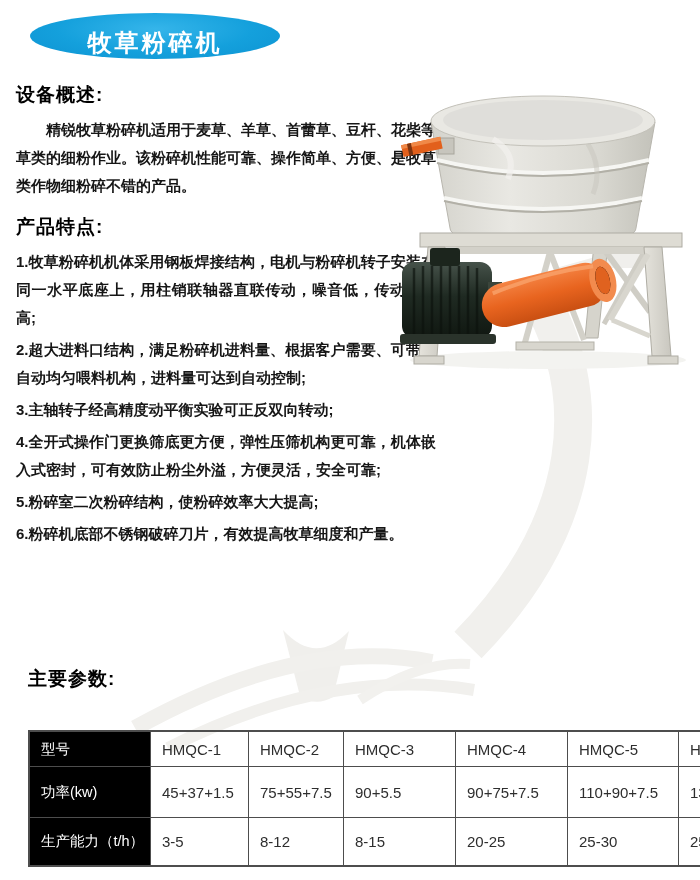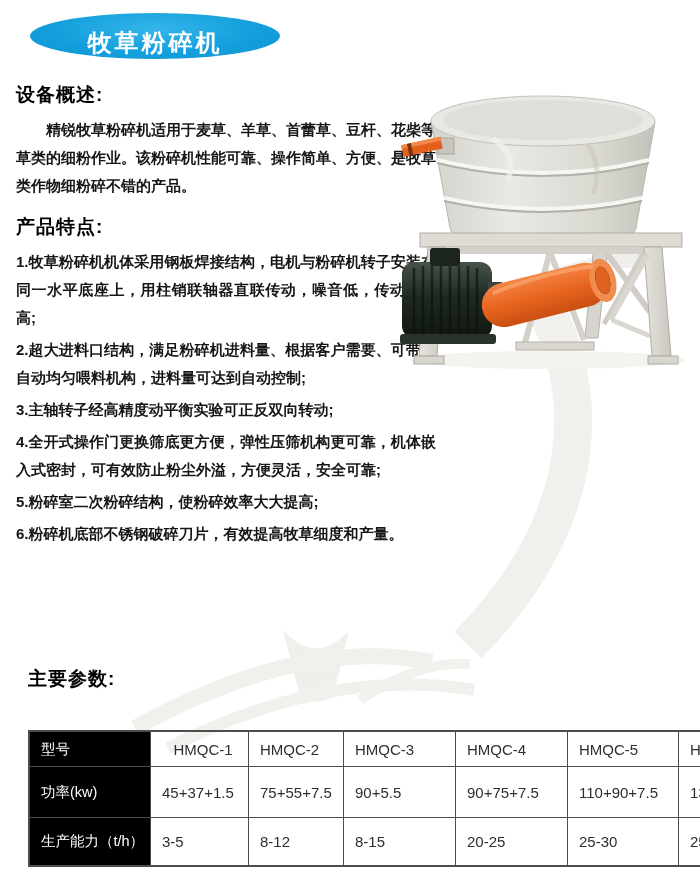--- a/index.html
+++ b/index.html
@@ -41,21 +41,21 @@
     border:1px solid #4d4d4d;font-size:15px;color:#2e2e2e;
     padding:0 4px 0 11px;vertical-align:middle;background:transparent;
   }
   .params-table td.rowlabel{
     background:#000000;color:#ffffff;font-size:14.5px;font-weight:400;
   }
   .r-head td{height:34px;}
   .r-power td{height:50px;}
   .r-cap td{height:47px;}
   .c-label{width:105px;}
-  .c1{width:82px;text-align:center;} .c2{width:79px;} .c3{width:96px;}
+  .c1{width:82px;} .c2{width:79px;} .c3{width:96px;}
   .c4{width:96px;} .c5{width:95px;} .c6{width:91px;}
   
   .product-img{position:absolute;left:398px;top:84px;width:300px;height:292px;z-index:1;}
 </style>
 </head>
 <body>
 
 <svg class="watermark" viewBox="0 0 700 880" xmlns="http://www.w3.org/2000/svg">
   <polygon points="556,268 652,241 652,268" fill="#f0efec"></polygon>
   <path d="M536,292 C596,390 590,520 468,645" fill="none" stroke="#f1f0ed" stroke-width="38"></path>

